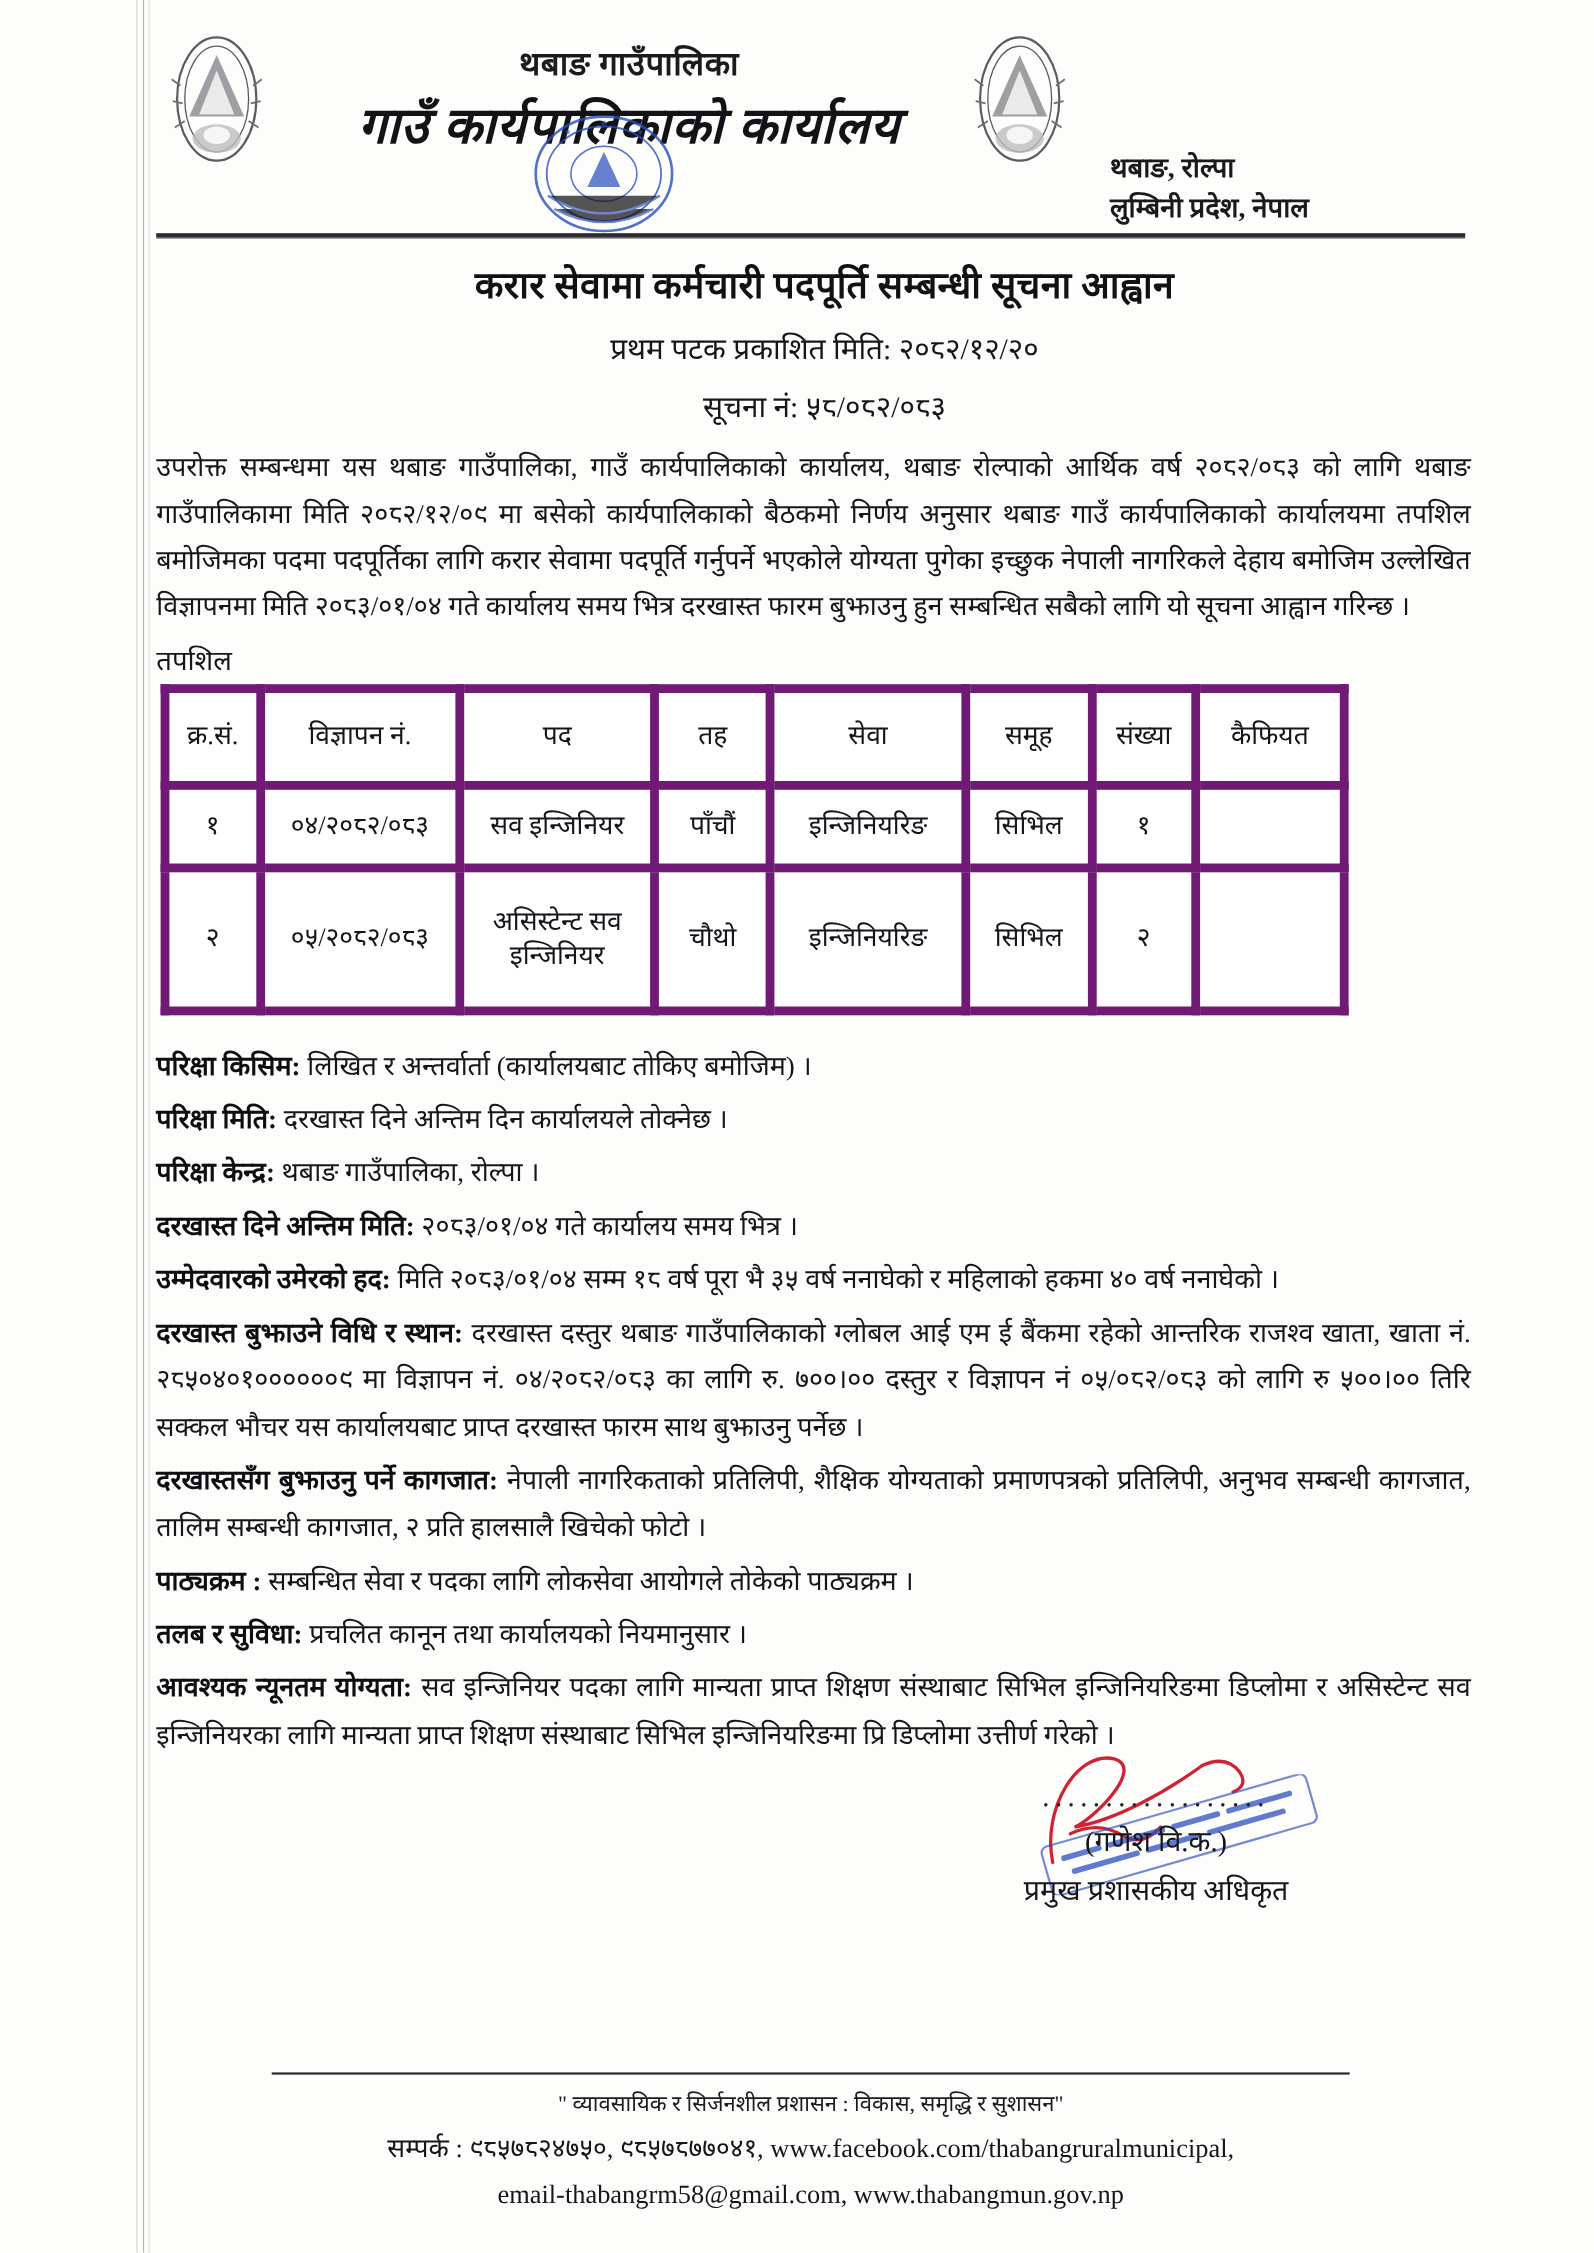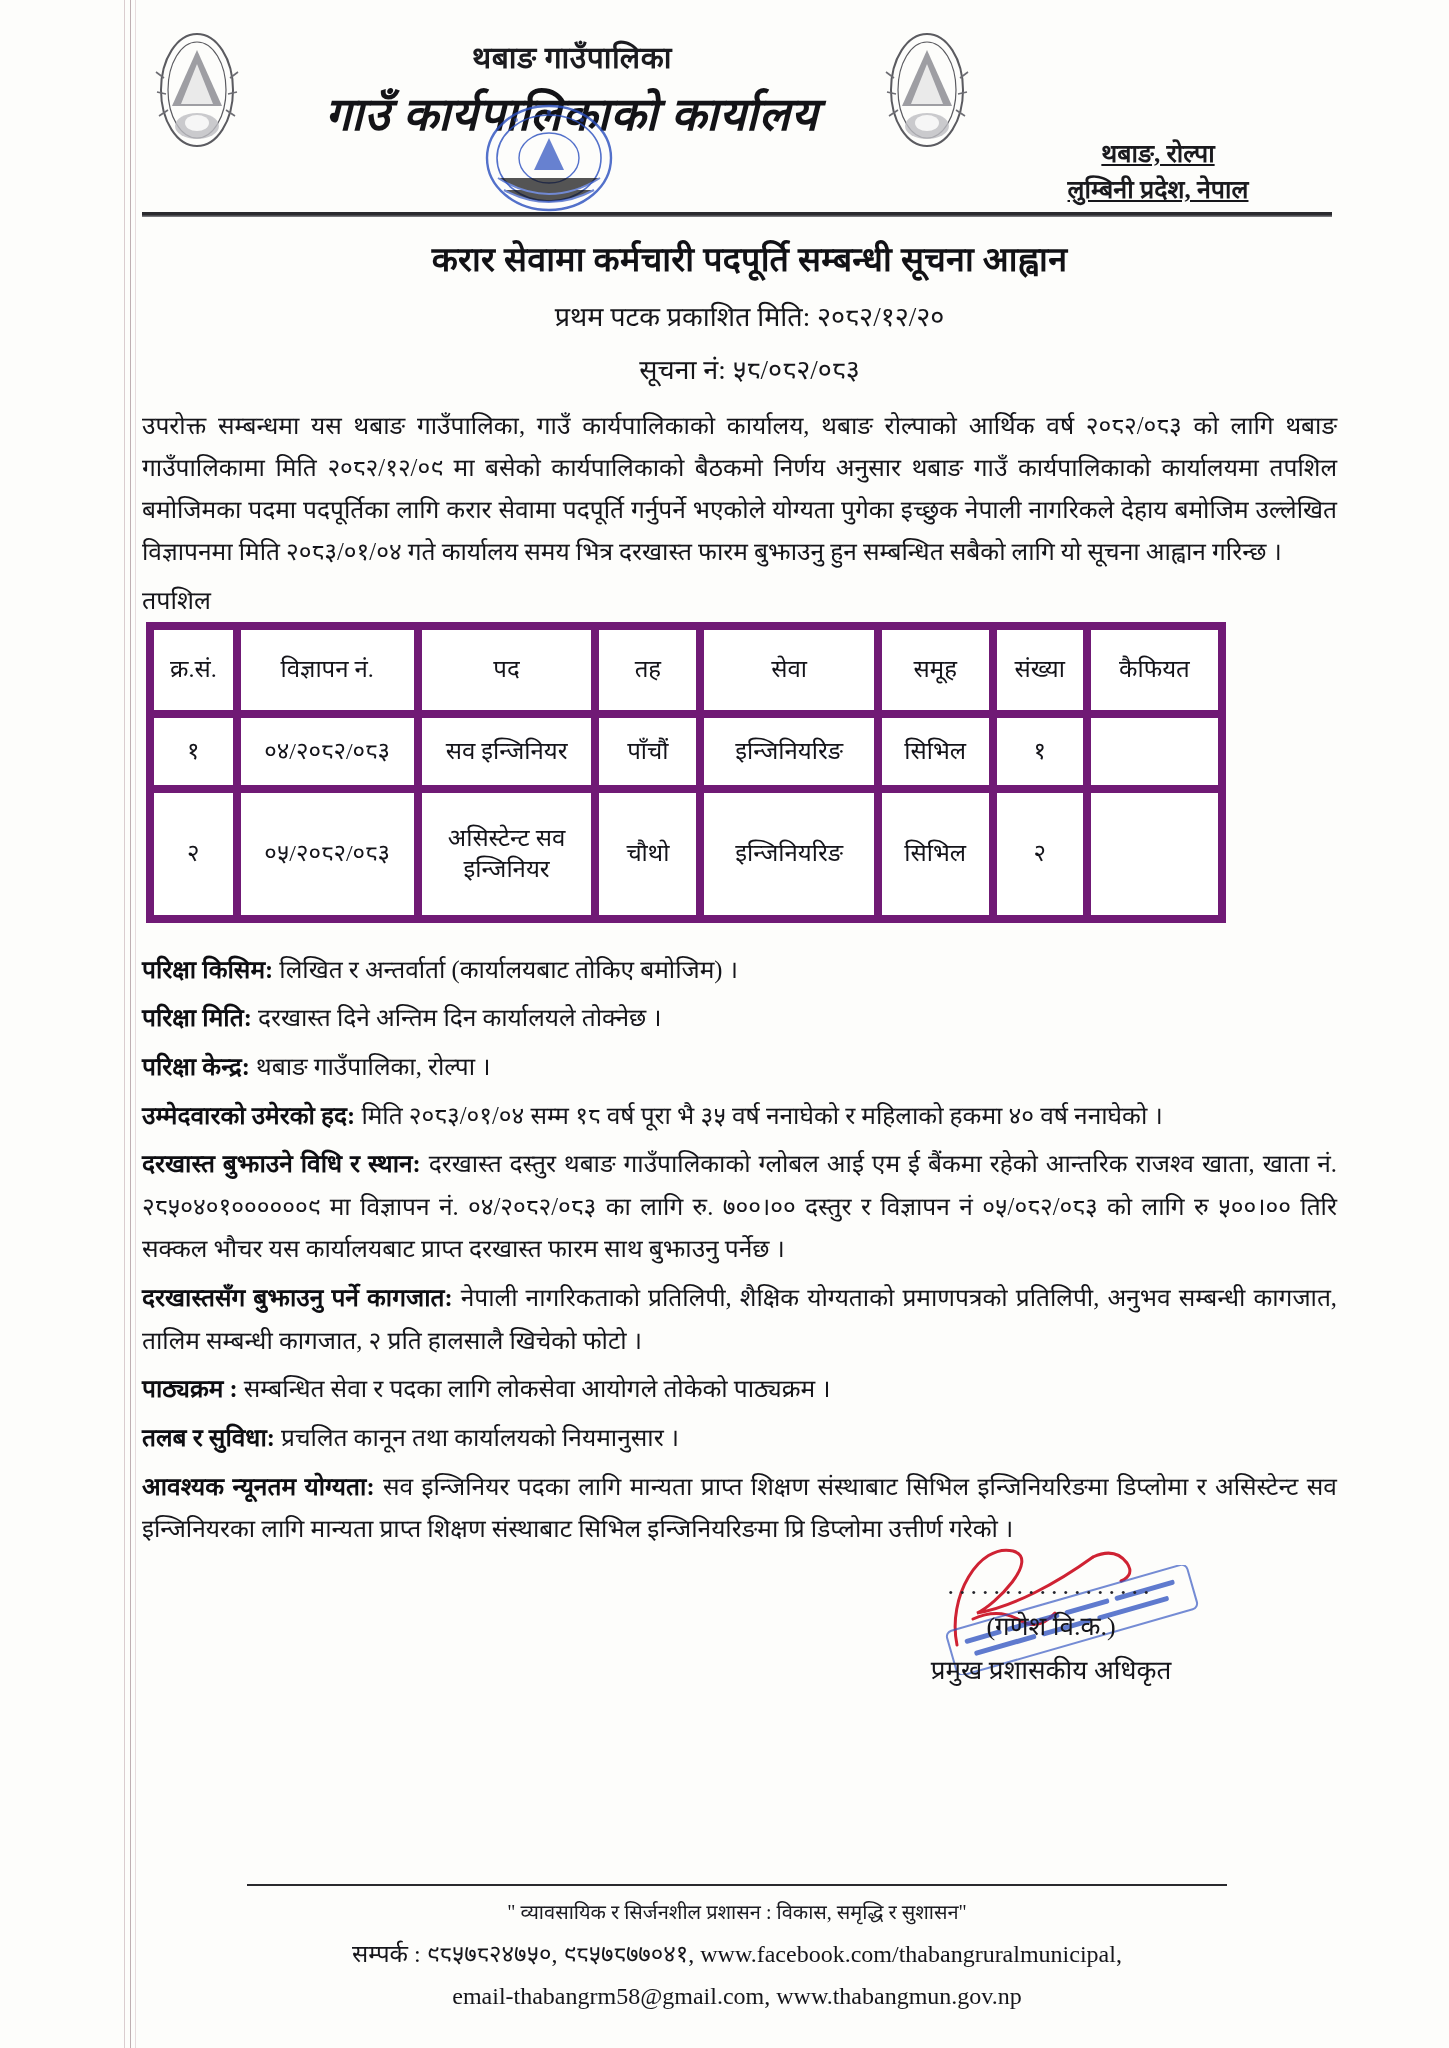--- a/index.html
+++ b/index.html
@@ -76,26 +76,25 @@
     font-weight: 700;
     font-style: italic;
     margin-top: 4px;
     letter-spacing: 1px;
     color: #131317;
     white-space: nowrap;
   }
 
   .head-address {
     position: absolute;
-    right: 34px;
+    right: 18px;
     top: 136px;
-    text-align: center;
+    text-align: left;
     width: 330px;
     line-height: 1.45;
-    text-decoration: underline;
   }
   .head-address div {
     font-size: 25px;
     font-weight: 600;
     color: #1a1a1e;
     white-space: nowrap;
   }
 
   
   .stamp {
@@ -405,20 +404,23 @@
       <div class="detail">
         <span class="lbl">परिक्षा किसिम:</span><span> लिखित र अन्तर्वार्ता (कार्यालयबाट तोकिए बमोजिम) ।</span>
       </div>
       <div class="detail">
         <span class="lbl">परिक्षा मिति:</span><span> दरखास्त दिने अन्तिम दिन कार्यालयले तोक्नेछ ।</span>
       </div>
       <div class="detail">
         <span class="lbl">परिक्षा केन्द्र:</span><span> थबाङ गाउँपालिका, रोल्पा ।</span>
       </div>
       <div class="detail">
+        <span class="lbl">दरखास्त दिने अन्तिम मिति:</span><span> २०८३/०१/०४ गते कार्यालय समय भित्र ।</span>
+      </div>
+      <div class="detail">
         <span class="lbl">उम्मेदवारको उमेरको हद:</span><span> मिति २०८३/०१/०४ सम्म १८ वर्ष पूरा भै ३५ वर्ष ननाघेको र महिलाको हकमा ४० वर्ष ननाघेको ।</span>
       </div>
       <div class="detail">
         <span class="lbl">दरखास्त बुझाउने विधि र स्थान:</span><span> दरखास्त दस्तुर थबाङ गाउँपालिकाको ग्लोबल आई एम ई बैंकमा रहेको आन्तरिक राजश्व खाता, खाता नं. २८५०४०१००००००९ मा विज्ञापन नं. ०४/२०८२/०८३ का लागि रु. ७००।०० दस्तुर र विज्ञापन नं ०५/०८२/०८३ को लागि रु ५००।०० तिरि सक्कल भौचर यस कार्यालयबाट प्राप्त दरखास्त फारम साथ बुझाउनु पर्नेछ ।</span>
       </div>
       <div class="detail">
         <span class="lbl">दरखास्तसँग बुझाउनु पर्ने कागजात:</span><span> नेपाली नागरिकताको प्रतिलिपी, शैक्षिक योग्यताको प्रमाणपत्रको प्रतिलिपी, अनुभव सम्बन्धी कागजात, तालिम सम्बन्धी कागजात, २ प्रति हालसालै खिचेको फोटो ।</span>
       </div>
       <div class="detail">
         <span class="lbl">पाठ्यक्रम :</span><span> सम्बन्धित सेवा र पदका लागि लोकसेवा आयोगले तोकेको पाठ्यक्रम ।</span>

